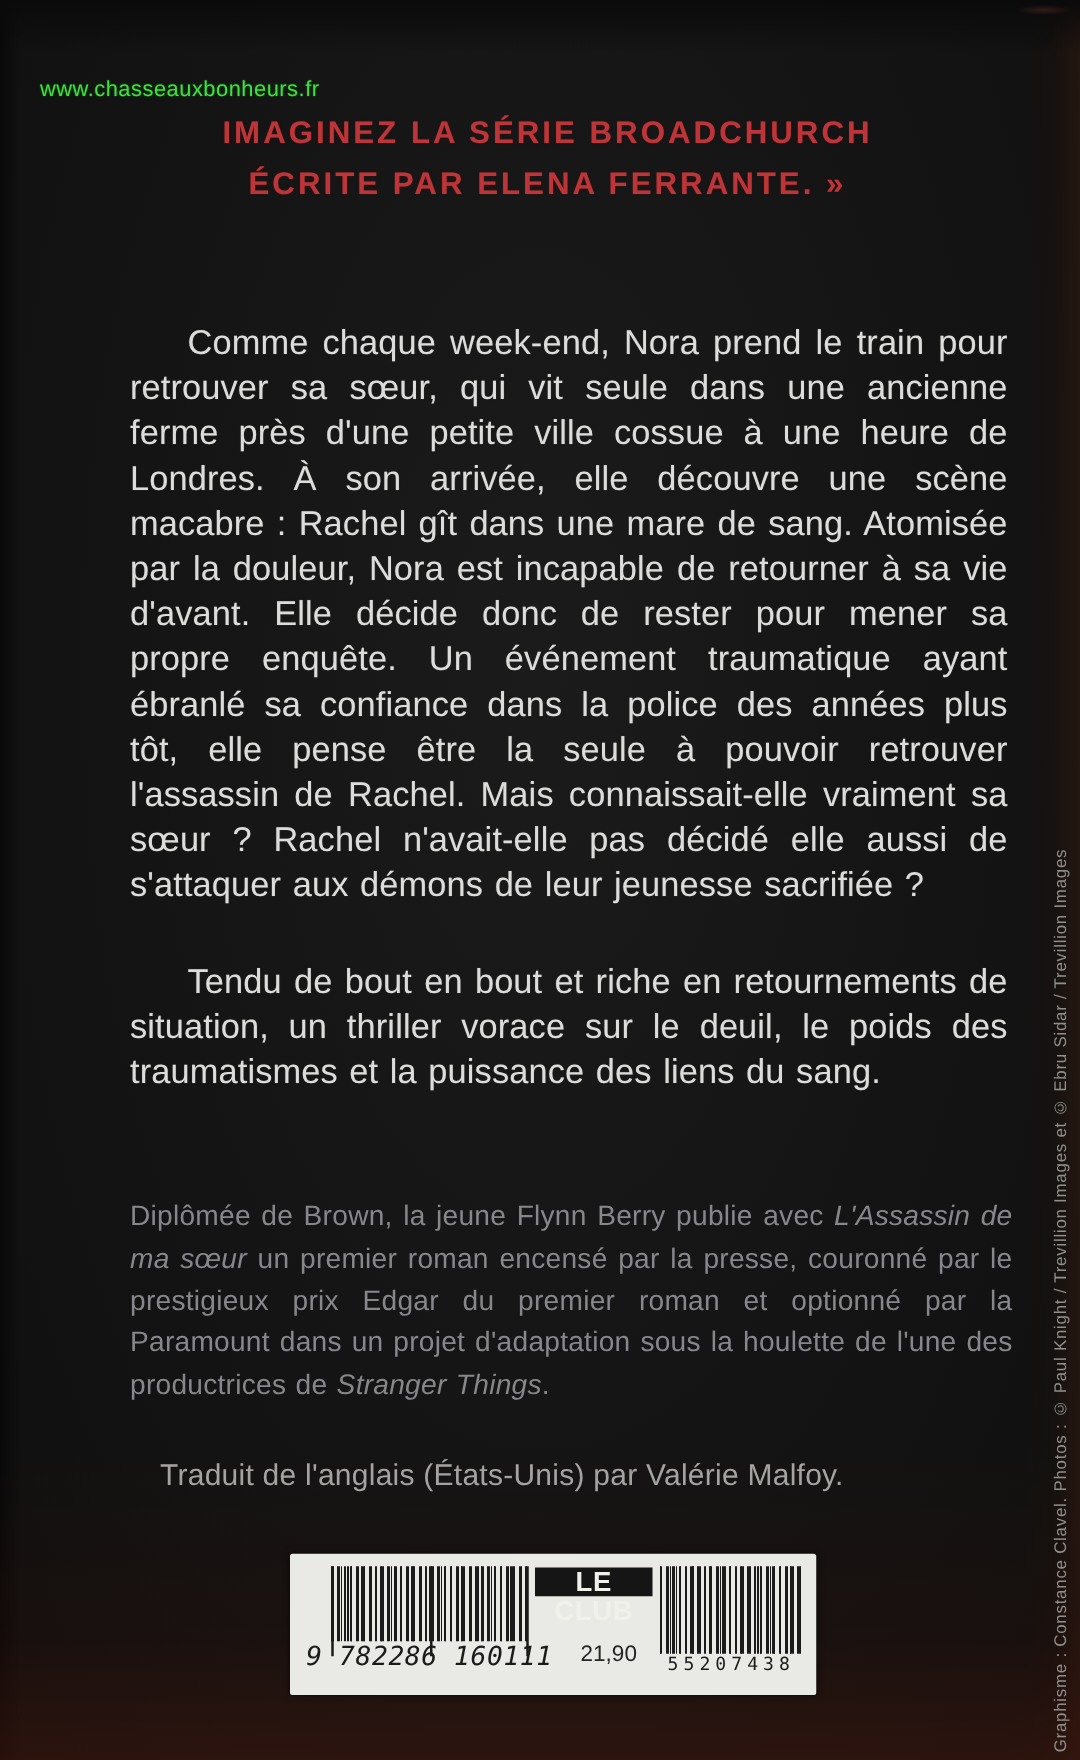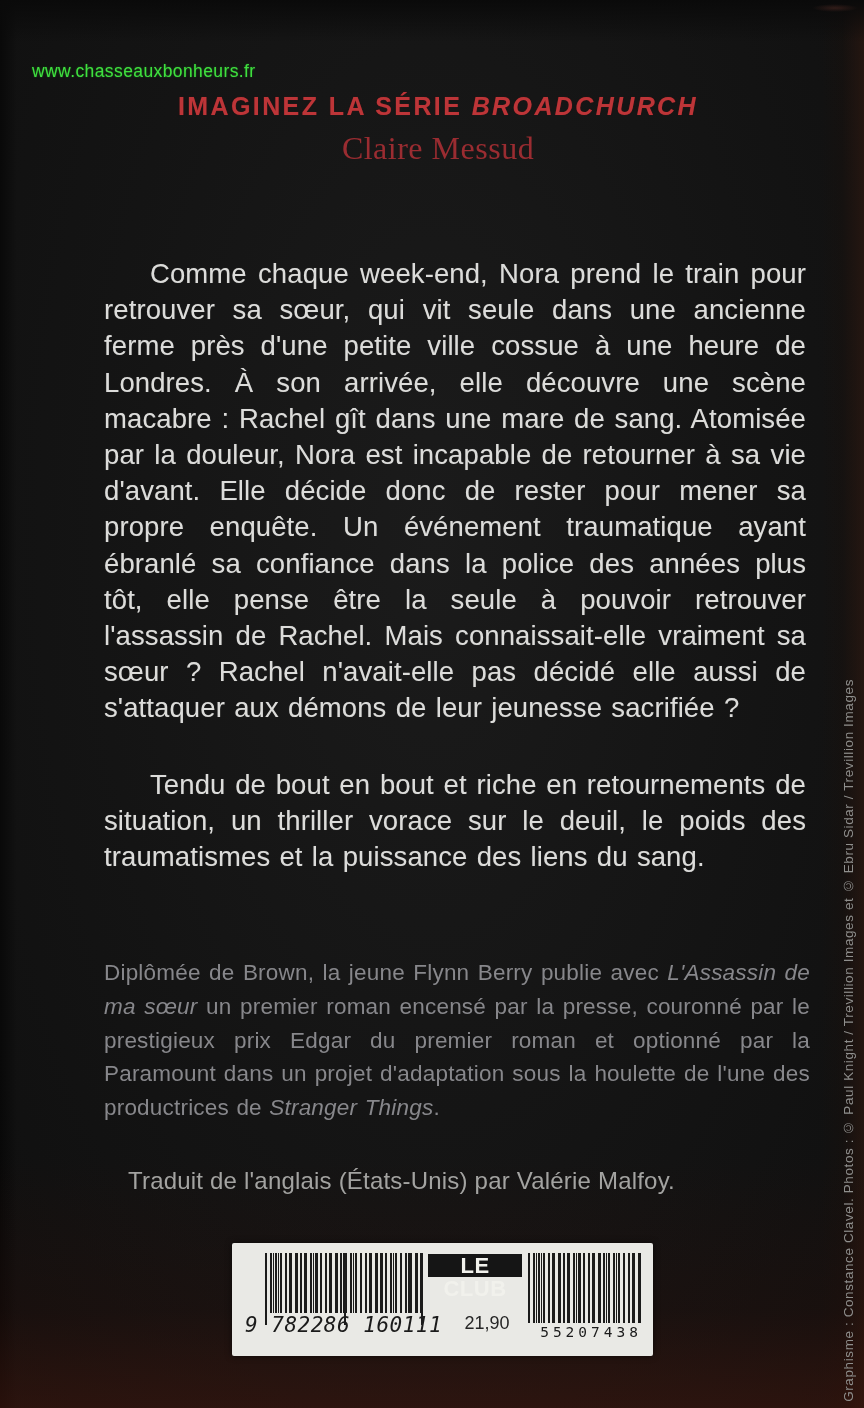--- a/index.html
+++ b/index.html
@@ -13,21 +13,21 @@
       linear-gradient(to right,rgba(0,0,0,.5) 0%,rgba(0,0,0,0) 2%),
       radial-gradient(ellipse at 50% 38%,#1b1b1b 0%,#141414 55%,#0f0f0f 100%);
   }
   .smudge{position:absolute;right:6px;top:4px;width:46px;height:8px;border-radius:50%;
     background:radial-gradient(ellipse,rgba(120,60,50,.35),rgba(0,0,0,0) 70%);}
   .url{position:absolute;left:32px;top:61px;font-size:17.5px;letter-spacing:.4px;color:#3fe03f;
     text-shadow:0 0 2px rgba(40,200,40,.45);}
   .quote{position:absolute;left:60px;top:86px;width:756px;text-align:center;color:#bd3538;}
   .quote .qline{font-weight:bold;font-size:25px;line-height:40.5px;letter-spacing:2.4px;
     text-shadow:0 0 1px rgba(160,30,30,.5);}
-  .quote .it{font-style:italic;}
+  .quote .it{}
   .attribution{margin-top:3px;font-family:"Liberation Serif",serif;font-size:32px;
     color:#9a2c31;letter-spacing:.5px;}
   .synopsis{position:absolute;left:104px;top:256px;width:702px;color:#dcdcda;
     font-size:27.5px;line-height:36.2px;text-align:justify;letter-spacing:.1px;word-spacing:1.5px;
     text-shadow:0 0 1px rgba(220,220,215,.25);}
   .synopsis p{margin:0;text-indent:46px;}
   .synopsis p + p{margin-top:40px;}
   .bio{position:absolute;left:104px;top:956px;width:706px;color:#87878b;
     font-size:22.5px;line-height:33.8px;text-align:justify;letter-spacing:.2px;word-spacing:1px;}
   .bio .it{font-style:italic;}
@@ -45,34 +45,34 @@
   .ean .bars{position:absolute;left:20px;top:0;width:158px;height:60px;}
   .ean .guard-l,.ean .guard-m,.ean .guard-r{position:absolute;top:0;width:2px;height:72px;background:#1b1b1b;}
   .ean .guard-l{left:20px}.ean .guard-m{left:99px}.ean .guard-r{left:176px}
   .ean .digits{position:absolute;left:0;top:60px;width:180px;font-family:"DejaVu Sans Mono",monospace;
     font-size:21px;color:#1b1b1b;letter-spacing:.5px;white-space:pre;font-style:italic;}
   .club-box{position:absolute;left:196px;top:11px;width:94px;height:23px;background:#151515;
     color:#f1f1ec;font-weight:bold;font-size:22px;line-height:23px;text-align:center;letter-spacing:.5px;}
   .price{position:absolute;left:208px;top:70px;width:94px;text-align:center;font-size:18px;color:#262626;}
   .club-bc{position:absolute;left:296px;top:10px;width:114px;height:92px;}
   .club-bc .bars{position:absolute;left:0;top:0;width:114px;height:70px;}
-  .club-bc .digits{position:absolute;left:0;top:71px;width:114px;text-align:right;
+  .club-bc .digits{position:absolute;left:0;top:71px;width:114px;text-align:center;
     font-family:"DejaVu Sans Mono",monospace;font-size:14.5px;letter-spacing:4px;color:#1b1b1b;}
 </style>
 </head>
 <body>
 
 <div class="page">
   <div class="smudge"></div>
 
   <div class="url">www.chasseauxbonheurs.fr</div>
 
   <div class="quote">
     <div class="qline"><span>IMAGINEZ LA SÉRIE </span><span class="it">BROADCHURCH</span></div>
-    <div class="attribution">Claire Messud</div>
+    <div class="qline"><span>ÉCRITE PAR ELENA FERRANTE. »</span></div>
   </div>
 
   <div class="synopsis">
     <p>Comme chaque week-end, Nora prend le train pour retrouver sa sœur, qui vit seule dans une ancienne ferme près d'une petite ville cossue à une heure de Londres. À son arrivée, elle découvre une scène macabre : Rachel gît dans une mare de sang. Atomisée par la douleur, Nora est incapable de retourner à sa vie d'avant. Elle décide donc de rester pour mener sa propre enquête. Un événement traumatique ayant ébranlé sa confiance dans la police des années plus tôt, elle pense être la seule à pouvoir retrouver l'assassin de Rachel. Mais connaissait-elle vraiment sa sœur ? Rachel n'avait-elle pas décidé elle aussi de s'attaquer aux démons de leur jeunesse sacrifiée ?</p>
     <p>Tendu de bout en bout et riche en retournements de situation, un thriller vorace sur le deuil, le poids des traumatismes et la puissance des liens du sang.</p>
   </div>
 
   <div class="bio"><span>Diplômée de Brown, la jeune Flynn Berry publie avec </span><span class="it">L'Assassin de ma sœur</span><span> un premier roman encensé par la presse, couronné par le prestigieux prix Edgar du premier roman et optionné par la Paramount dans un projet d'adaptation sous la houlette de l'une des productrices de </span><span class="it">Stranger Things</span><span>.</span></div>
 
   <div class="translator">Traduit de l'anglais (États-Unis) par Valérie Malfoy.</div>

